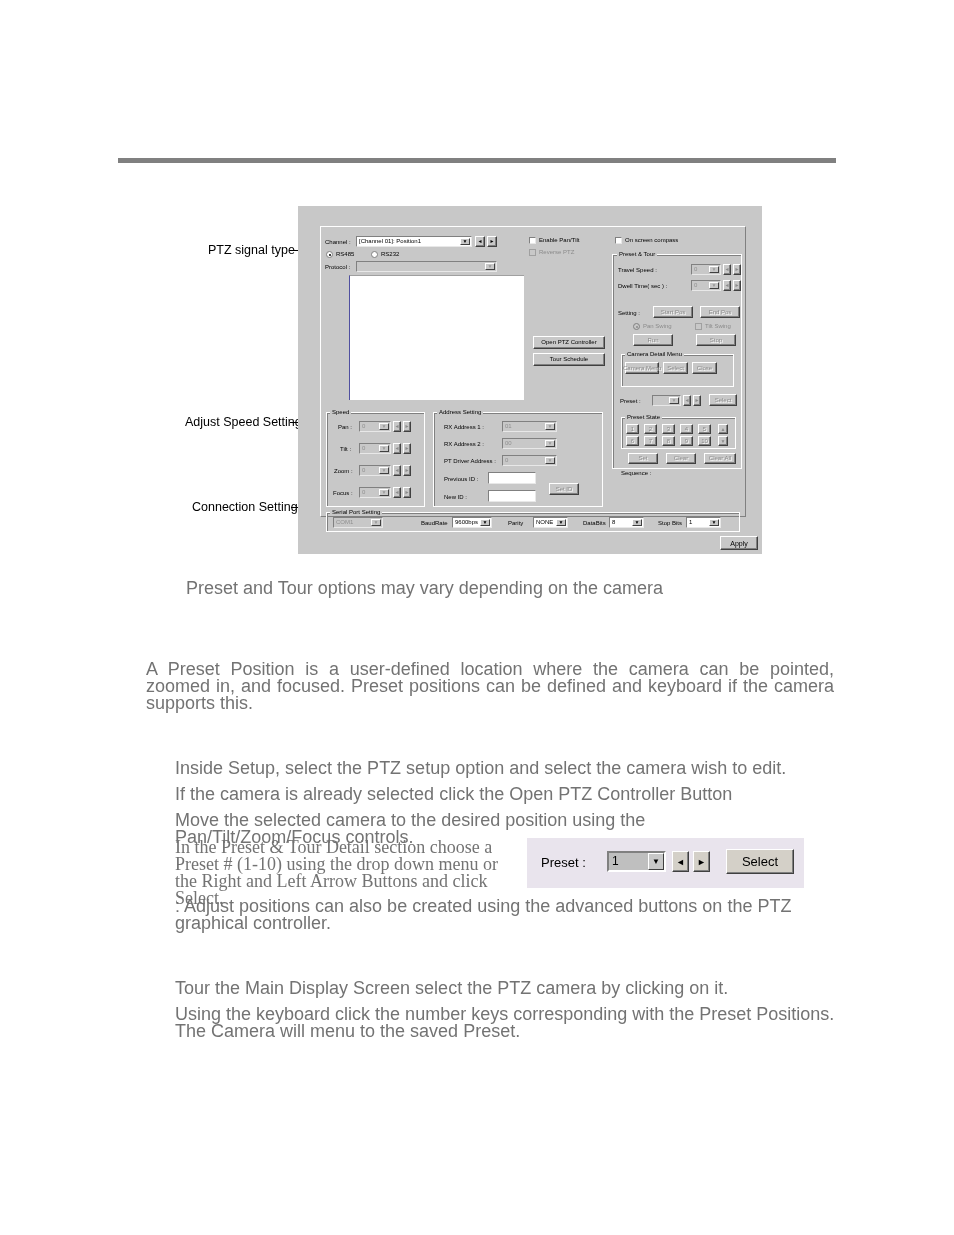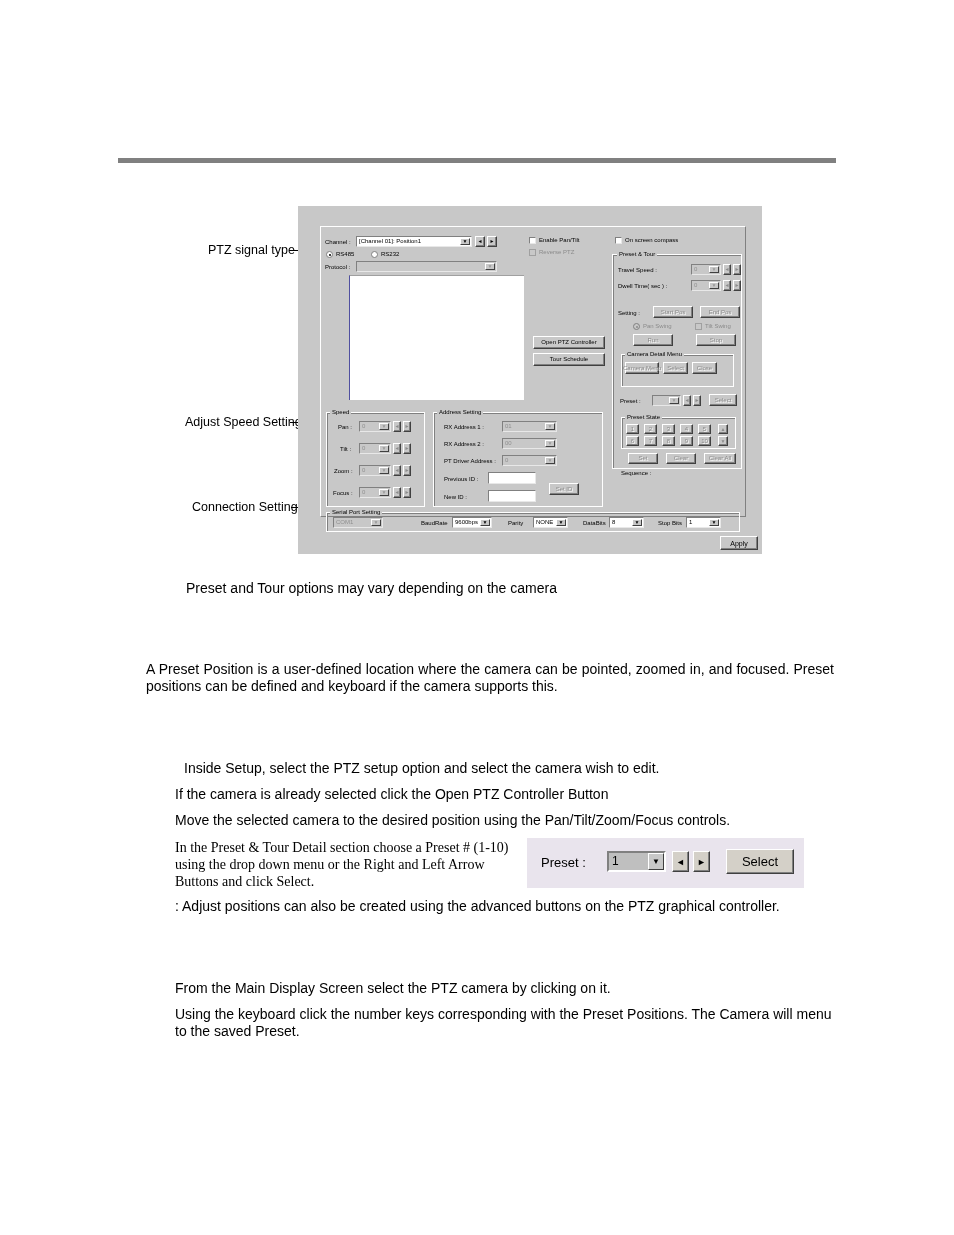--- a/index.html
+++ b/index.html
@@ -203,23 +203,23 @@
   .whitepanel {
     background: #ffffff;
     border-left: 1px solid #5050a0;
     border-top: 1px solid #a0a0a0;
     box-sizing: border-box;
   }
 
   
   .para {
     position: absolute;
-    font-size: 14px;
+    font-size: 18px;
     line-height: 17px;
-    color: #000000;
+    color: #737373;
   }
   .para.just { text-align: justify; }
 
   
   .inset {
     position: absolute;
     left: 527px;
     top: 838px;
     width: 277px;
     height: 50px;
@@ -517,28 +517,28 @@
     </div>
   </div>
 
   <div class="dlg-el btn" style="left:422px; top:330px; width:38px; height:14px; font-size:7px;">Apply</div>
 </div>
 
 <div class="para" style="left:186px; top:580px; width:600px;">Preset and Tour options may vary depending on the camera</div>
 
 <div class="para just" style="left:146px; top:661px; width:688px;">A Preset Position is a user-defined location where the camera can be pointed, zoomed in, and focused.  Preset positions can be defined and keyboard if the camera supports this.</div>
 
-<div class="para" style="left:175px; top:760px; width:640px;margin-left:9px;">Inside Setup, select the PTZ setup option and select the camera wish to edit.</div>
+<div class="para" style="left:175px; top:760px; width:640px;">Inside Setup, select the PTZ setup option and select the camera wish to edit.</div>
 <div class="para" style="left:175px; top:786px; width:640px;">If the camera is already selected click the Open PTZ Controller Button</div>
 <div class="para" style="left:175px; top:812px; width:640px;">Move the selected camera to the desired position using the Pan/Tilt/Zoom/Focus controls.</div>
 <div class="para" style="left:175px; top:839px; width:345px;font-family:Liberation Serif, serif;">In the Preset &amp; Tour Detail section choose a Preset # (1-10) using the drop down menu or the Right and Left Arrow Buttons and click Select.</div>
 
 <div class="para" style="left:175px; top:898px; width:670px;">: Adjust positions can also be created using the advanced buttons on the PTZ graphical controller.</div>
 
-<div class="para" style="left:175px; top:980px; width:670px;">From the Main Display Screen select the PTZ camera by clicking on it.</div>
+<div class="para" style="left:175px; top:980px; width:670px;">Tour the Main Display Screen select the PTZ camera by clicking on it.</div>
 <div class="para" style="left:175px; top:1006px; width:670px;">Using the keyboard click the number keys corresponding with the Preset Positions.  The Camera will menu to the saved Preset.</div>
 
 <div class="inset">
   <div class="inset-label">Preset :</div>
   <div class="inset-combo">
     <span>1</span>
     <span class="inset-combo-arrow">▼</span>
   </div>
   <div class="inset-arw" style="left:145px;">◄</div>
   <div class="inset-arw" style="left:166px;">►</div>

